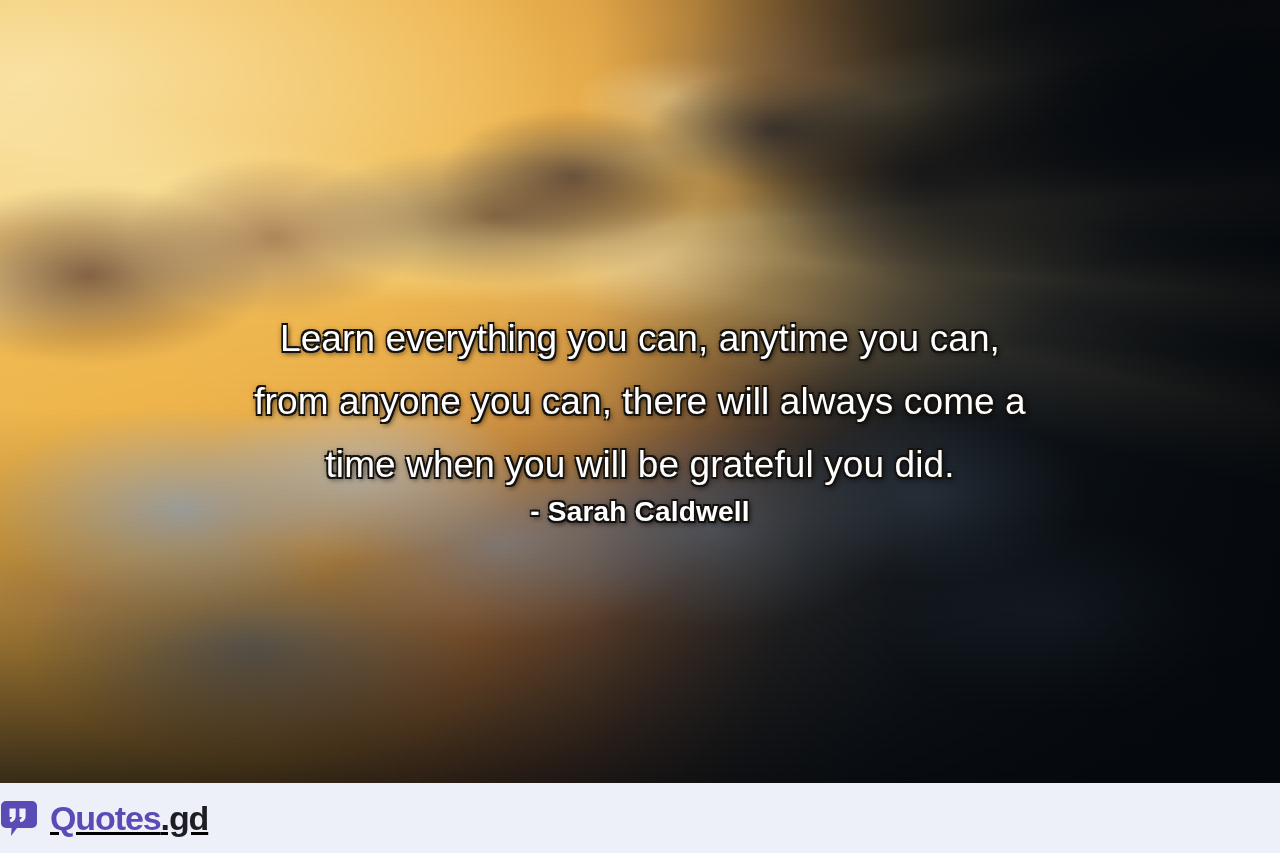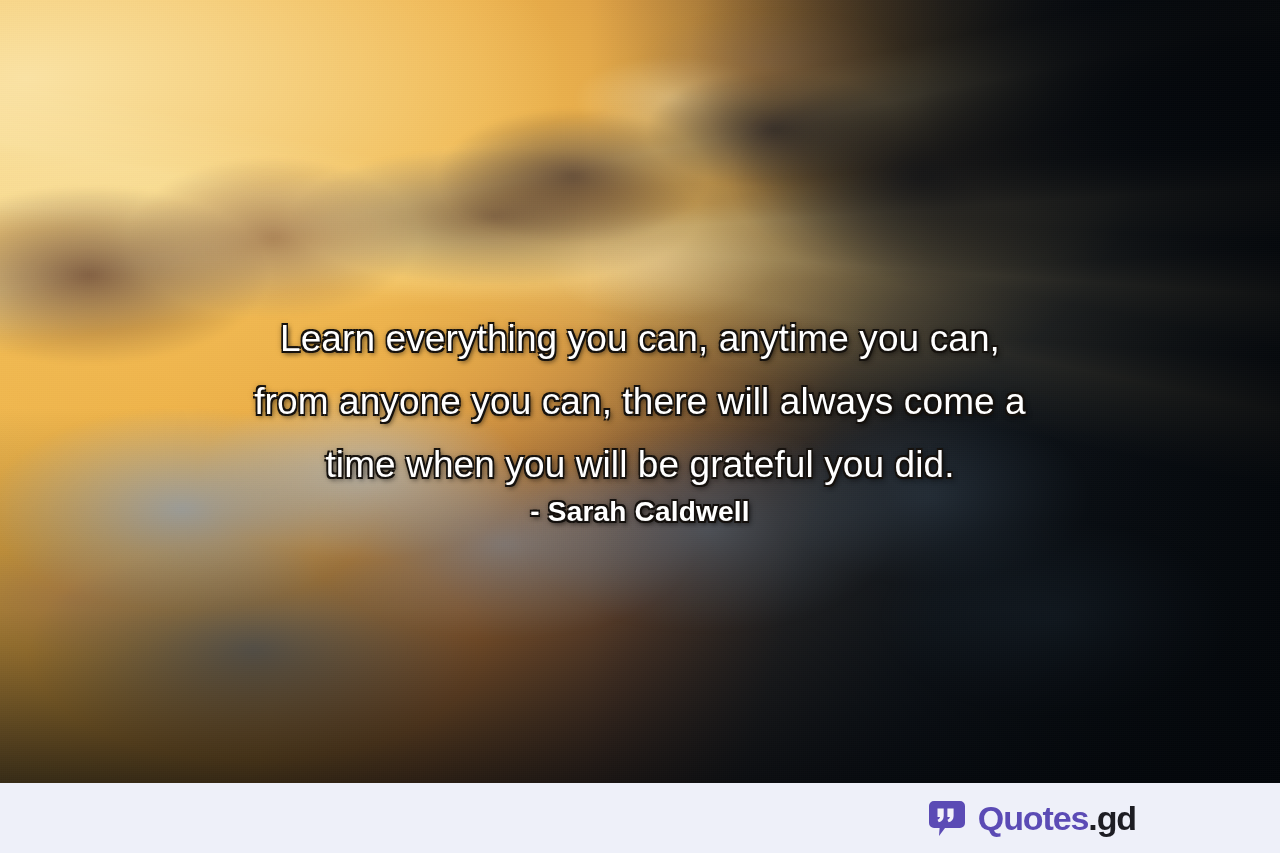--- a/index.html
+++ b/index.html
@@ -12,20 +12,21 @@
     background: #eef0f9;
     font-family: "Liberation Sans", sans-serif;
   }
 
   .page {
     position: relative;
     width: 1280px;
     height: 853px;
     display: flex;
     flex-direction: column;
+    text-decoration: underline;
   }
 
   
   .quote-card {
     position: relative;
     width: 1280px;
     height: 783px;
     overflow: hidden;
     background: #0a1016;
   }
@@ -196,21 +197,21 @@
        2px 3px 5px rgba(0,0,0,0.65);
   }
 
   
   .footer {
     width: 1136px;
     height: 70px;
     background: #eef0f9;
     display: flex;
     align-items: center;
-    justify-content: flex-end;
+    justify-content: flex-start;
   }
 
   .brand {
     display: flex;
     align-items: center;
     gap: 12px;
     text-decoration: none;
   }
 
   .brand-mark {

